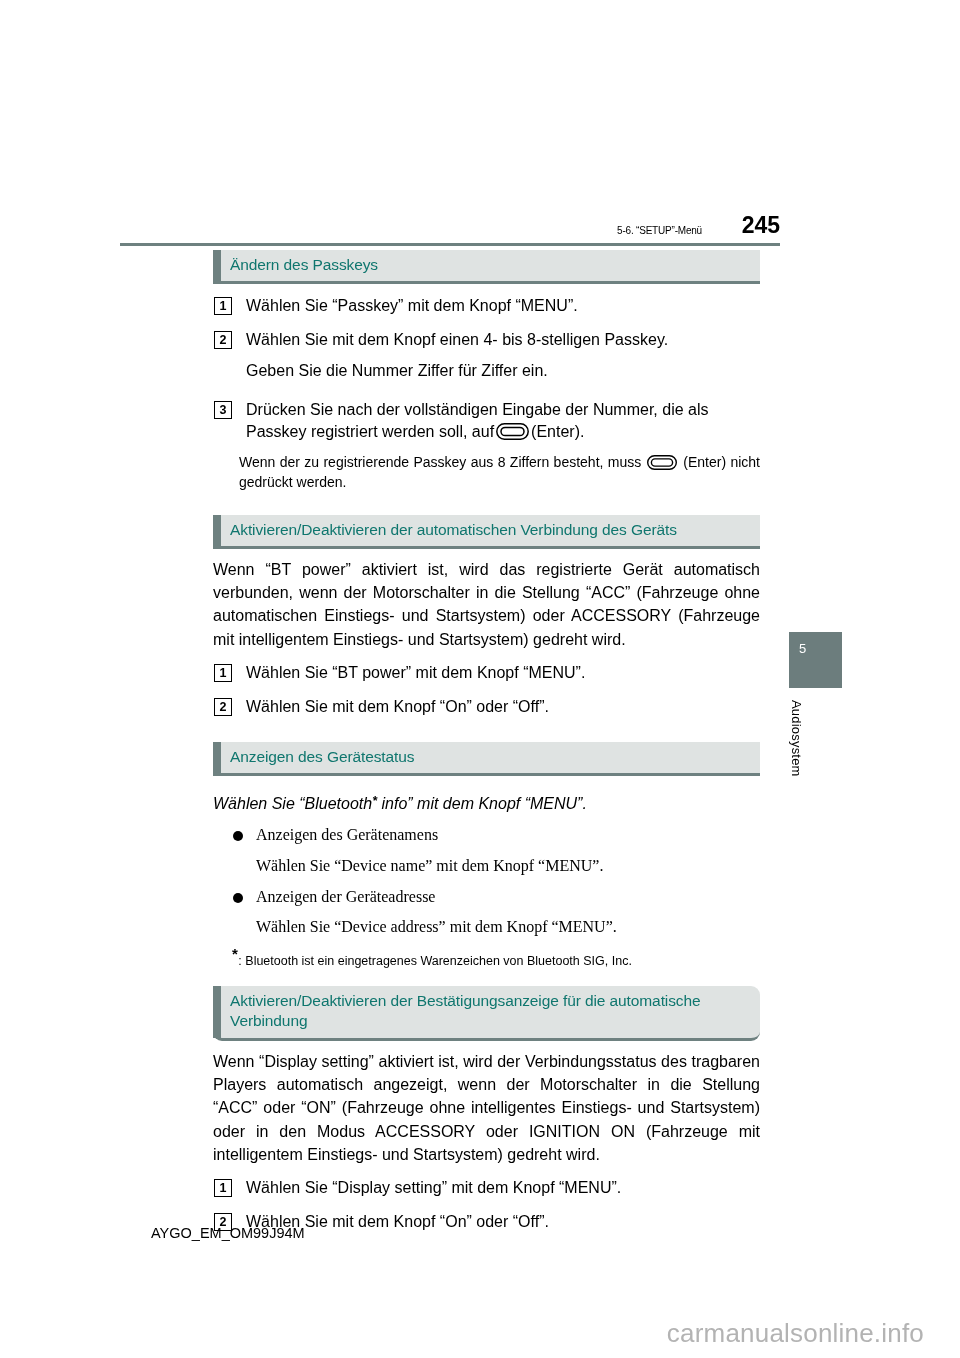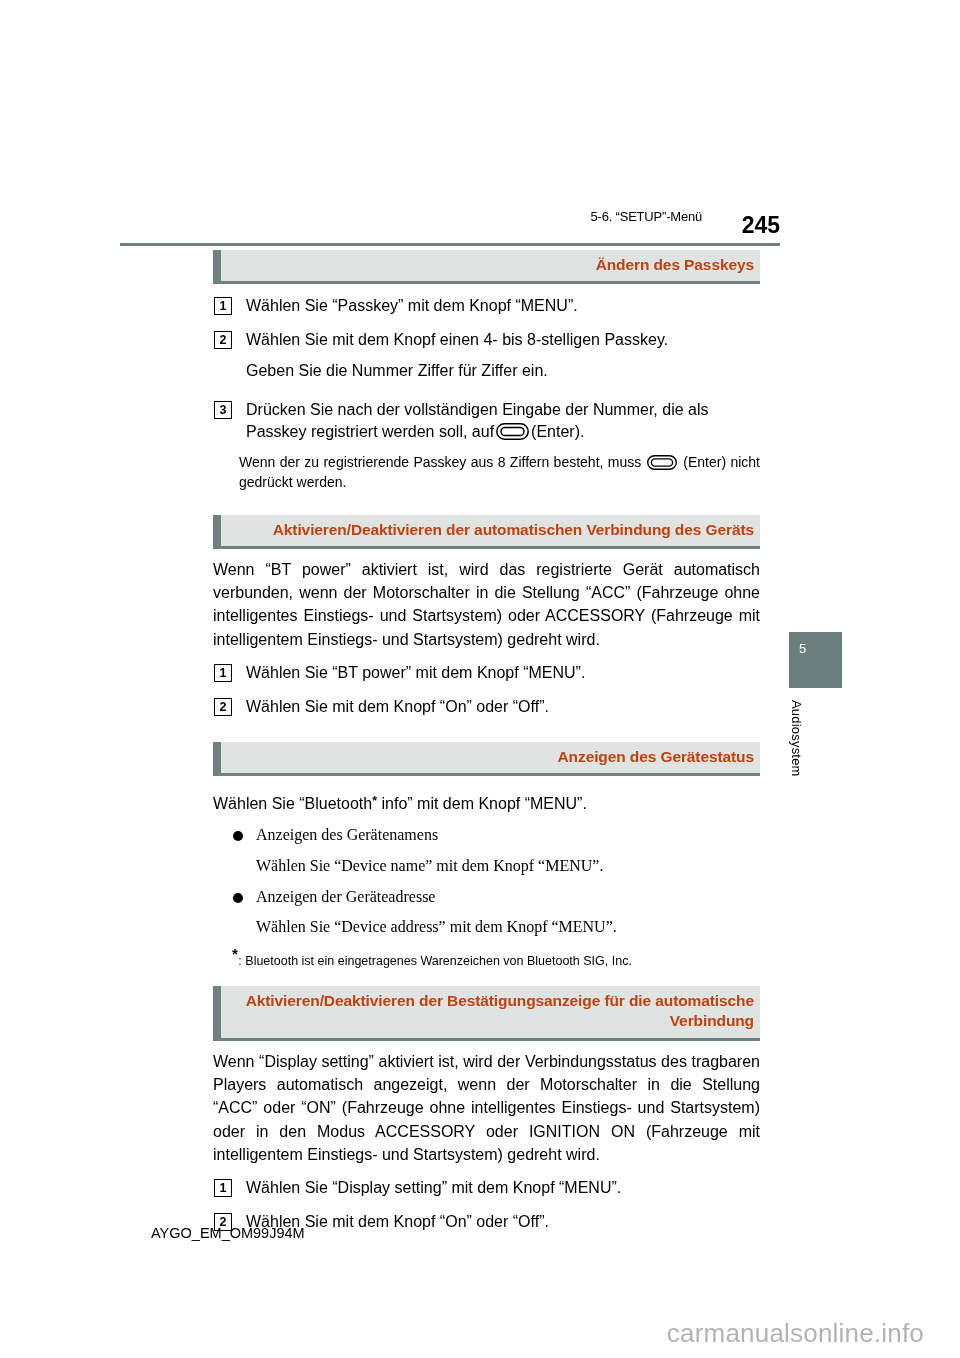--- a/index.html
+++ b/index.html
@@ -27,22 +27,22 @@
   .header-row {
     position: absolute;
     left: 120px;
     top: 206px;
     width: 660px;
     height: 32px;
   }
   .header-section {
     position: absolute;
     right: 78px;
-    bottom: 14px;
-    font-size: 13px;
+    bottom: 2px;
+    font-size: 10px;
     letter-spacing: -0.2px;
     white-space: nowrap;
   }
   .header-pageno {
     position: absolute;
     right: 0px;
     bottom: -1px;
     font-size: 23px;
     font-weight: bold;
     letter-spacing: 0px;
@@ -65,25 +65,24 @@
   }
 
   
   .sec-head {
     position: relative;
     margin: 0 0 4px 0;
     padding: 5px 6px 6px 17px;
     background: #dfe3e2;
     border-bottom: 3px solid #6e8180;
     font-size: 15.5px;
-    font-weight: bold;
+    font-weight: normal;
     line-height: 1.28;
     letter-spacing: -0.1px;
-    color: #c2410c;
-    text-align: right;
+    color: #0f766e;
   }
   .sec-head::before {
     content: "";
     position: absolute;
     left: 0; top: 0; bottom: 0;
     width: 8px;
     background: #6e8180;
   }
   .sec-head.tall { padding-bottom: 7px; }
 
@@ -267,49 +266,49 @@
               <rect x="5" y="4.4" width="23" height="8.2" rx="4.1" ry="4.1" fill="none" stroke="#000" stroke-width="1.5"></rect>
             </svg></span><span>(Enter).</span></span>
     </div>
     <div class="sub"><span>Wenn der zu registrierende Passkey aus 8 Ziffern besteht, muss</span><span class="enterkey" style="width:30px;height:15px;vertical-align:-3px;margin:0 6px;"><svg width="30" height="15" viewBox="0 0 30 15">
             <rect x="0.7" y="0.7" width="28.6" height="13.6" rx="6.8" ry="6.8" fill="none" stroke="#000" stroke-width="1.4"></rect>
             <rect x="4.4" y="3.9" width="21.2" height="7.2" rx="3.6" ry="3.6" fill="none" stroke="#000" stroke-width="1.4"></rect>
           </svg></span><span>(Enter) nicht gedrückt werden.</span></div>
 
     <div class="sec-head" style="margin-top:23px;">Aktivieren/Deaktivieren der automatischen Verbindung des Geräts</div>
 
-    <div class="para">Wenn “BT power” aktiviert ist, wird das registrierte Gerät automatisch verbunden, wenn der Motorschalter in die Stellung “ACC” (Fahrzeuge ohne intelligentes Einstiegs- und Startsystem) oder ACCESSORY (Fahrzeuge mit intelligentem Einstiegs- und Startsystem) gedreht wird.</div>
+    <div class="para">Wenn “BT power” aktiviert ist, wird das registrierte Gerät automatisch verbunden, wenn der Motorschalter in die Stellung “ACC” (Fahrzeuge ohne automatischen Einstiegs- und Startsystem) oder ACCESSORY (Fahrzeuge mit intelligentem Einstiegs- und Startsystem) gedreht wird.</div>
 
     <div class="step">
       <span class="step-num">1</span>
       <span class="step-body">Wählen Sie “BT power” mit dem Knopf “MENU”.</span>
     </div>
 
     <div class="step">
       <span class="step-num">2</span>
       <span class="step-body">Wählen Sie mit dem Knopf “On” oder “Off”.</span>
     </div>
 
     <div class="sec-head" style="margin-top:24px;">Anzeigen des Gerätestatus</div>
 
-    <div class="para nj" style="margin-top:16px;"><span>Wählen Sie “Bluetooth</span><sup class="ast-inline">*</sup><span> info” mit dem Knopf “MENU”.</span></div>
+    <div class="para nj" style="margin-top:16px;font-style:italic;"><span>Wählen Sie “Bluetooth</span><sup class="ast-inline">*</sup><span> info” mit dem Knopf “MENU”.</span></div>
 
     <div class="bullet">
       <span>Anzeigen des Gerätenamens</span>
     </div>
     <div class="bullet-sub">Wählen Sie “Device name” mit dem Knopf “MENU”.</div>
 
     <div class="bullet">
       <span>Anzeigen der Geräteadresse</span>
     </div>
     <div class="bullet-sub">Wählen Sie “Device address” mit dem Knopf “MENU”.</div>
 
     <div class="footnote"><span class="ast">*</span><span>: Bluetooth ist ein eingetragenes Warenzeichen von Bluetooth SIG, Inc.</span></div>
 
-    <div class="sec-head tall" style="margin-top:16px;">Aktivieren/Deaktivieren der Bestätigungsanzeige für die automatische Verbindung</div>
+    <div class="sec-head tall" style="margin-top:16px;border-radius:9px;">Aktivieren/Deaktivieren der Bestätigungsanzeige für die automatische Verbindung</div>
 
     <div class="para">Wenn “Display setting” aktiviert ist, wird der Verbindungsstatus des tragbaren Players automatisch angezeigt, wenn der Motorschalter in die Stellung “ACC” oder “ON” (Fahrzeuge ohne intelligentes Einstiegs- und Startsystem) oder in den Modus ACCESSORY oder IGNITION ON (Fahrzeuge mit intelligentem Einstiegs- und Startsystem) gedreht wird.</div>
 
     <div class="step">
       <span class="step-num">1</span>
       <span class="step-body">Wählen Sie “Display setting” mit dem Knopf “MENU”.</span>
     </div>
 
     <div class="step">
       <span class="step-num">2</span>

